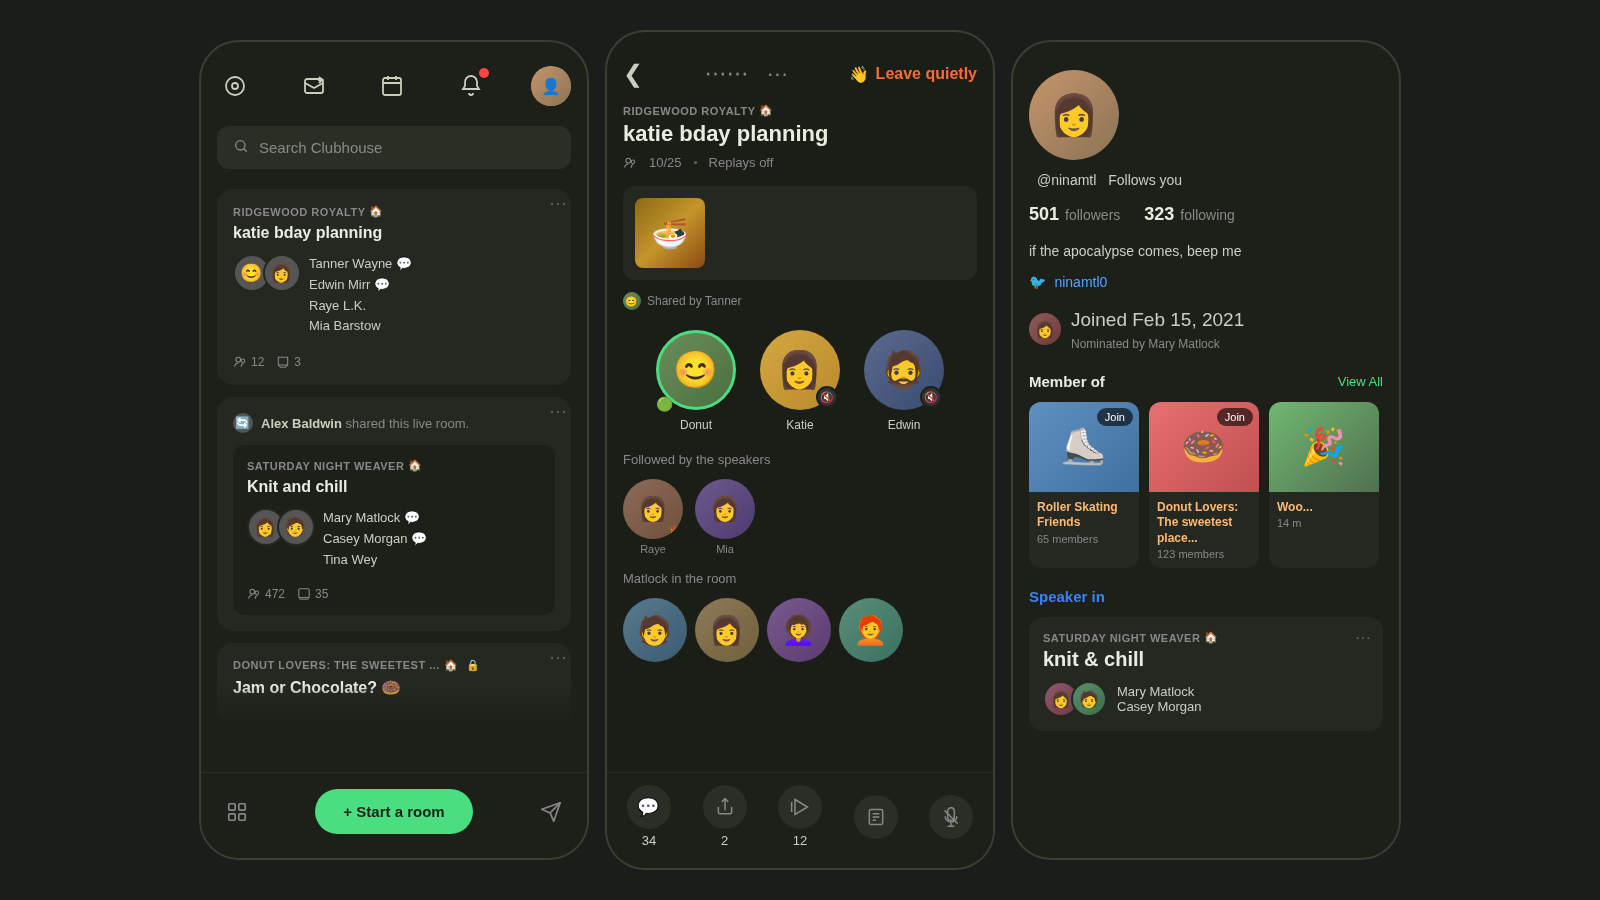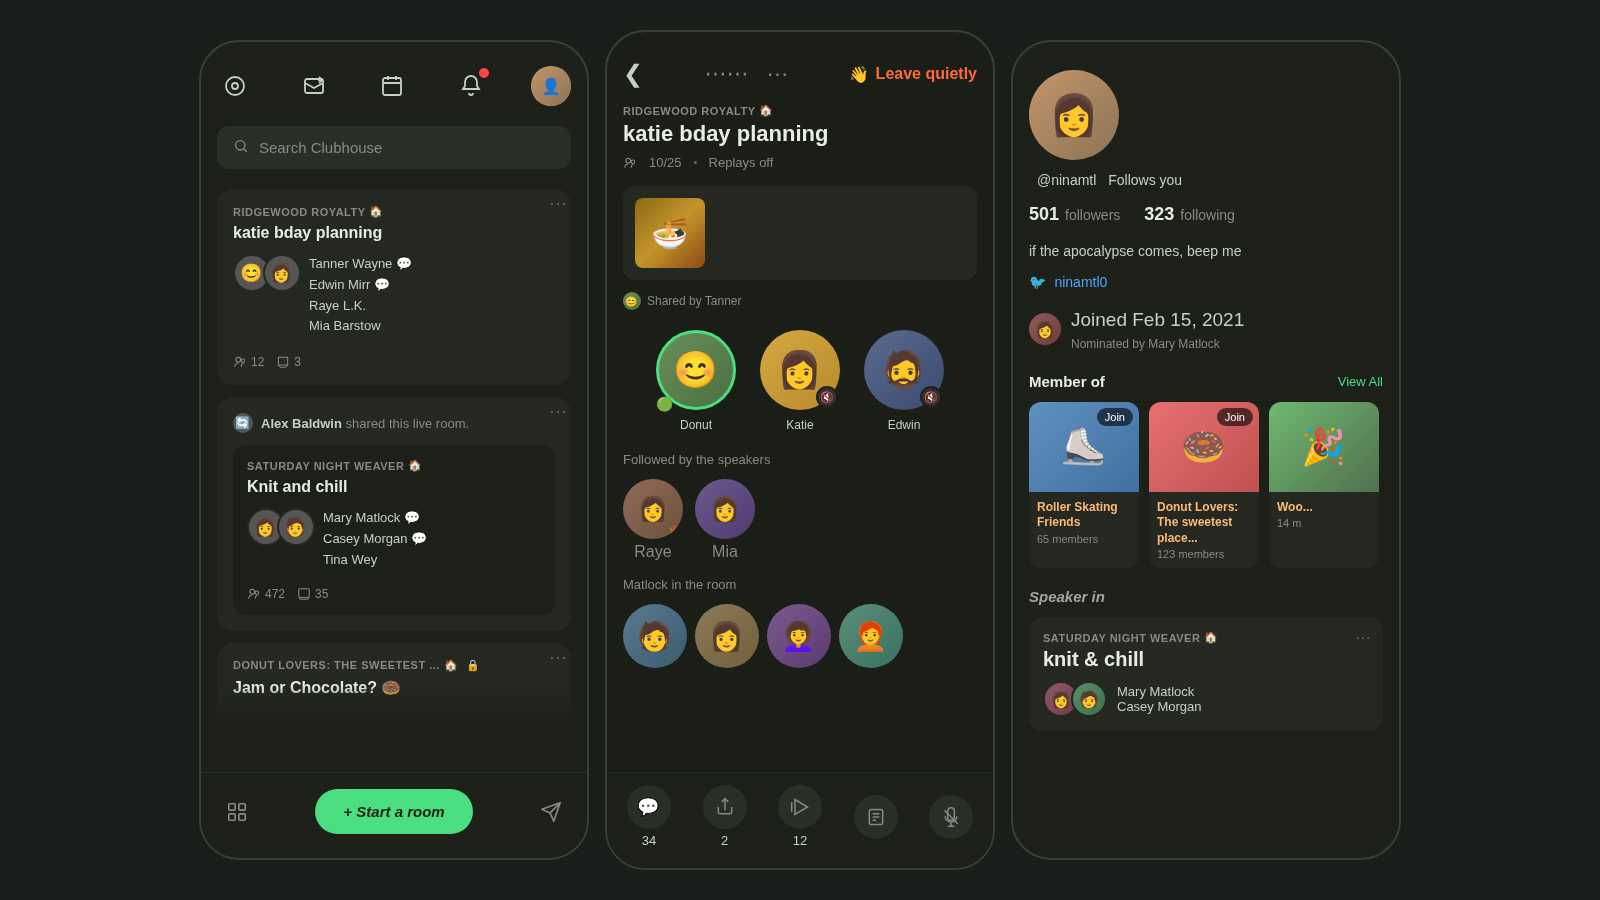--- a/index.html
+++ b/index.html
@@ -220,21 +220,20 @@
       color: #1a2218;
       border: none;
       border-radius: 28px;
       padding: 14px 28px;
       font-size: 15px;
       font-weight: 700;
       cursor: pointer;
       display: flex;
       align-items: center;
       gap: 8px;
-      font-style: italic;
     }
     .bottom-icon {
       width: 32px;
       height: 32px;
       display: flex;
       align-items: center;
       justify-content: center;
       color: #888;
       font-size: 20px;
       cursor: pointer;
@@ -418,21 +417,21 @@
       border-radius: 50%;
       background: #555;
       display: flex;
       align-items: center;
       justify-content: center;
       font-size: 24px;
       position: relative;
       overflow: hidden;
     }
     .listener-name {
-      font-size: 16px;
+      font-size: 11px;
       color: #888;
       text-align: center;
     }
     .listener-item {
       display: flex;
       flex-direction: column;
       align-items: center;
       gap: 4px;
     }
     .others-row {
@@ -675,23 +674,22 @@
       margin-bottom: 2px;
       line-height: 1.3;
     }
     .club-members {
       font-size: 11px;
       color: #888;
     }
     .speaker-in-label {
       font-size: 15px;
       font-weight: 600;
-      color: #a3a3a3;
+      color: #3b82f6;
       margin-bottom: 12px;
-      font-style: italic;
     }
     .live-room-card {
       background: #242820;
       border-radius: 14px;
       padding: 14px;
     }
     .live-room-label {
       font-size: 11px;
       color: #888;
       text-transform: uppercase;

